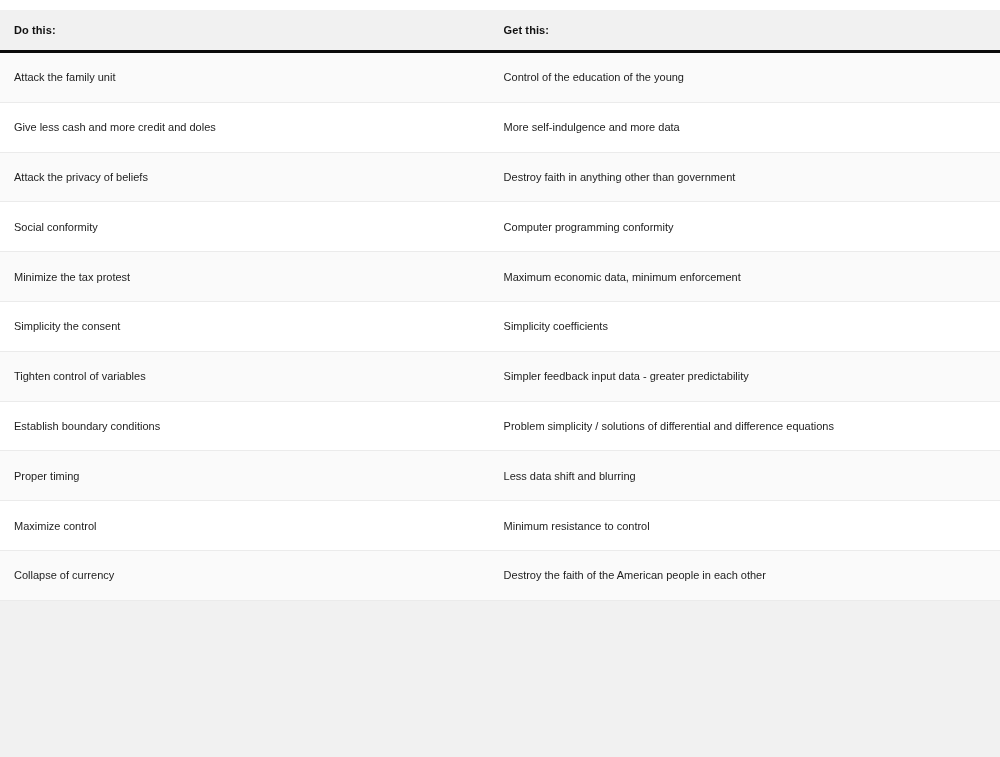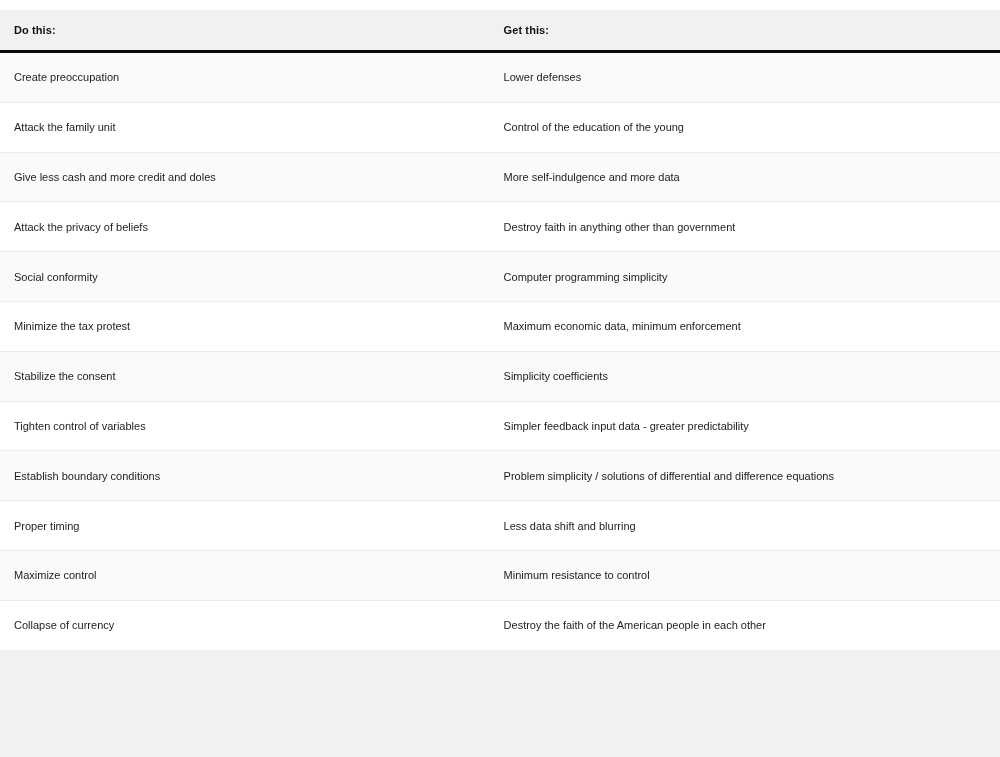--- a/index.html
+++ b/index.html
@@ -65,52 +65,48 @@
 <table class="comparison">
   <thead>
     <tr>
       <th class="col-do">Do this:</th>
       <th class="col-get">Get this:</th>
     </tr>
   </thead>
   <tbody id="table-body">
 
 
-  <tr>
-    <td>Create preoccupation</td>
-    <td>Lower defenses</td>
-  </tr>
 
   <tr>
     <td>Attack the family unit</td>
     <td>Control of the education of the young</td>
   </tr>
 
   <tr>
     <td>Give less cash and more credit and doles</td>
     <td>More self-indulgence and more data</td>
   </tr>
 
   <tr>
     <td>Attack the privacy of beliefs</td>
     <td>Destroy faith in anything other than government</td>
   </tr>
 
   <tr>
     <td>Social conformity</td>
-    <td>Computer programming simplicity</td>
+    <td>Computer programming conformity</td>
   </tr>
 
   <tr>
     <td>Minimize the tax protest</td>
     <td>Maximum economic data, minimum enforcement</td>
   </tr>
 
   <tr>
-    <td>Stabilize the consent</td>
+    <td>Simplicity the consent</td>
     <td>Simplicity coefficients</td>
   </tr>
 
   <tr>
     <td>Tighten control of variables</td>
     <td>Simpler feedback input data - greater predictability</td>
   </tr>
 
   <tr>
     <td>Establish boundary conditions</td>

